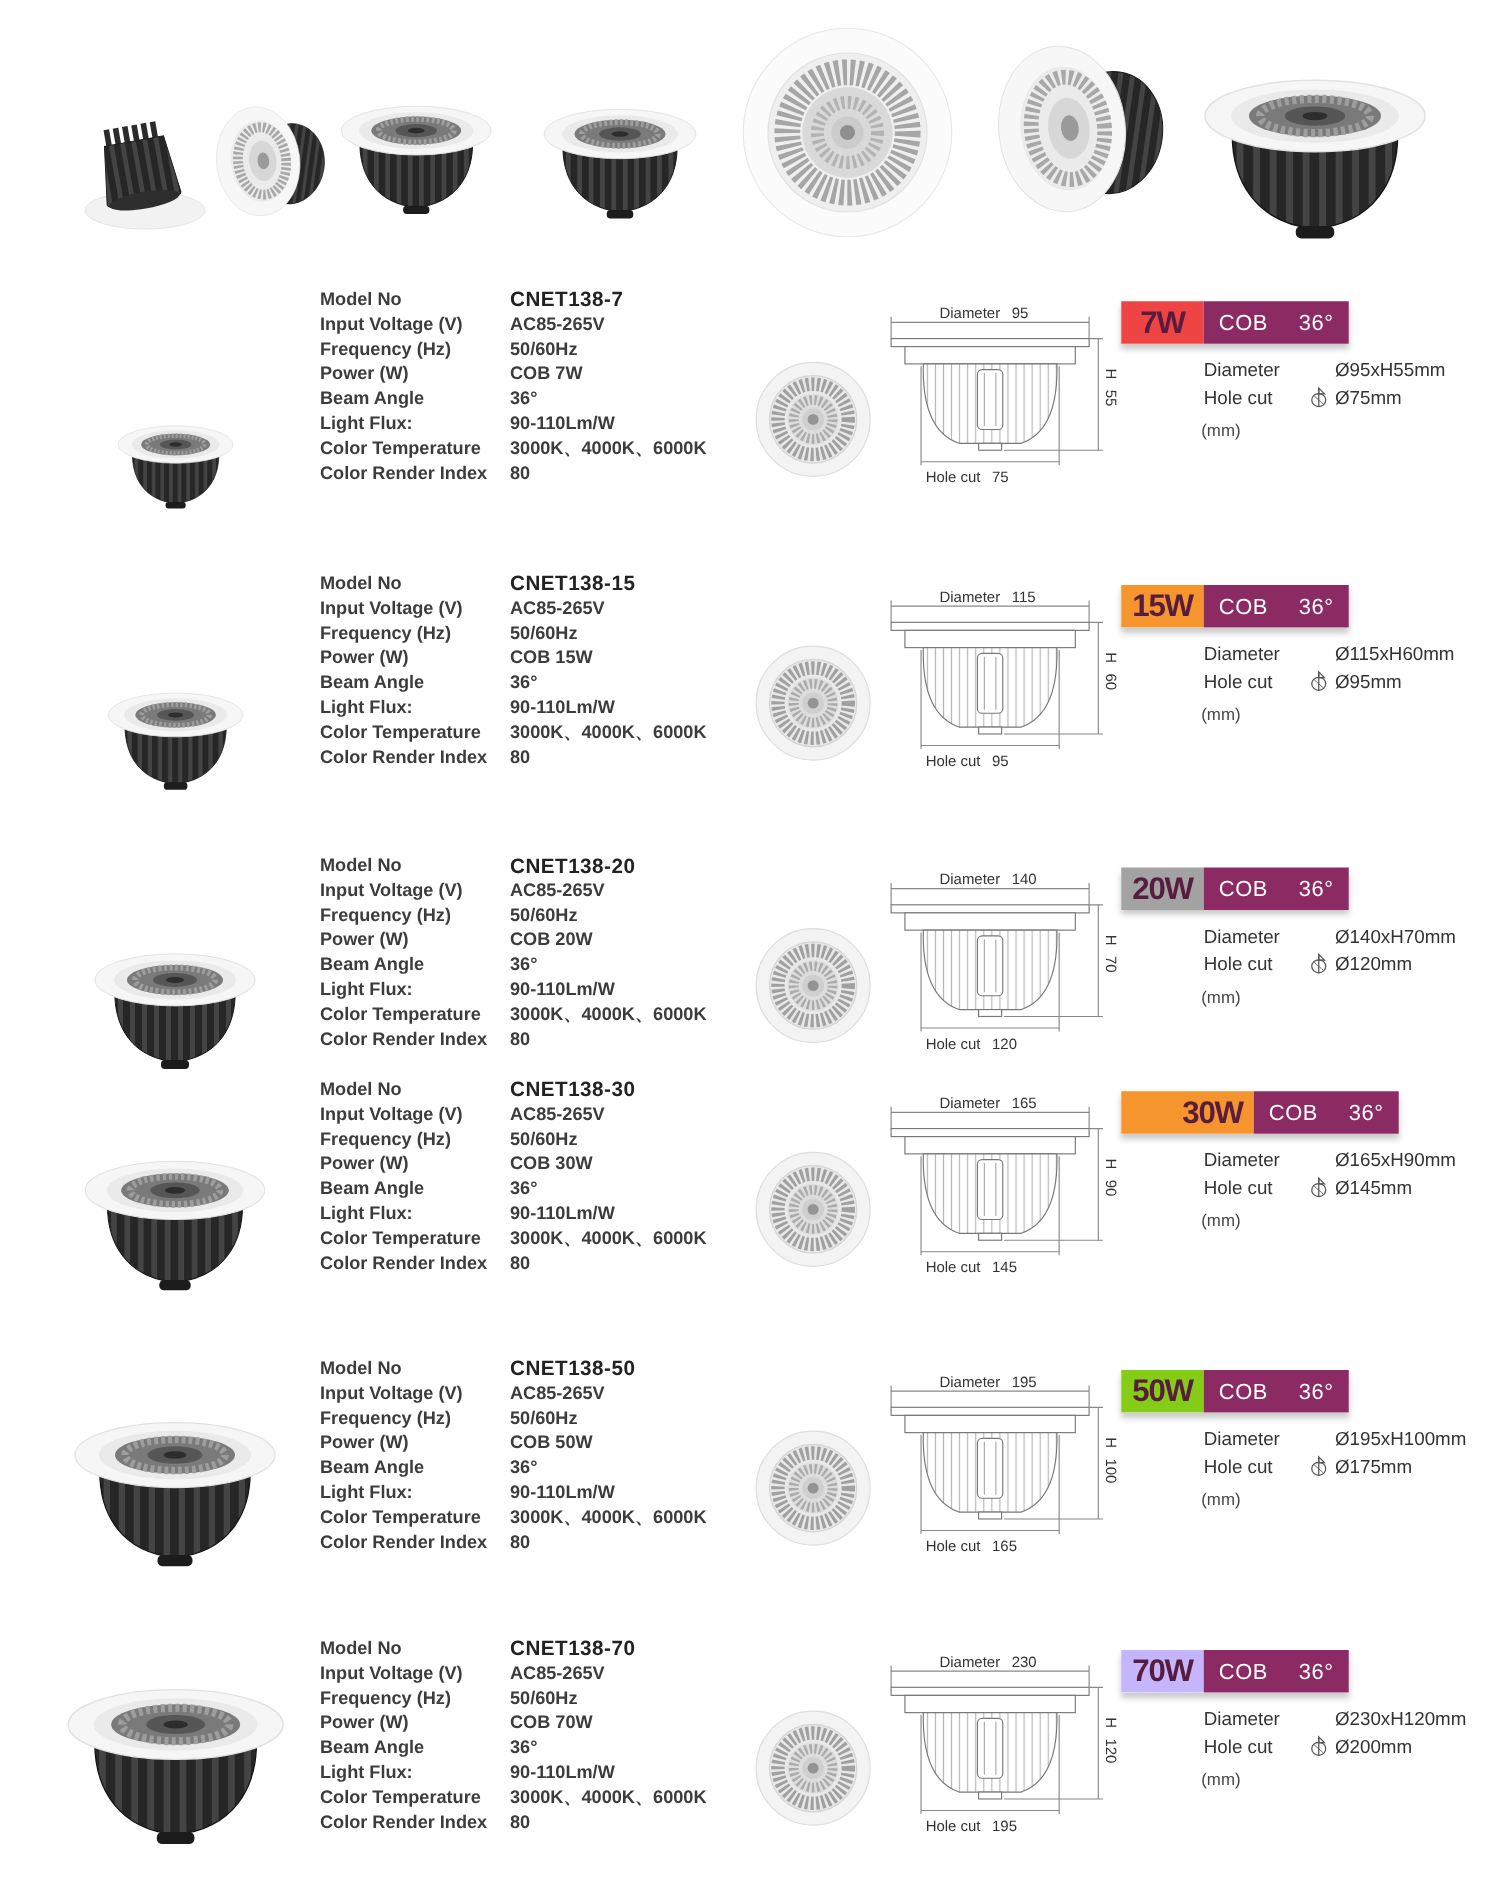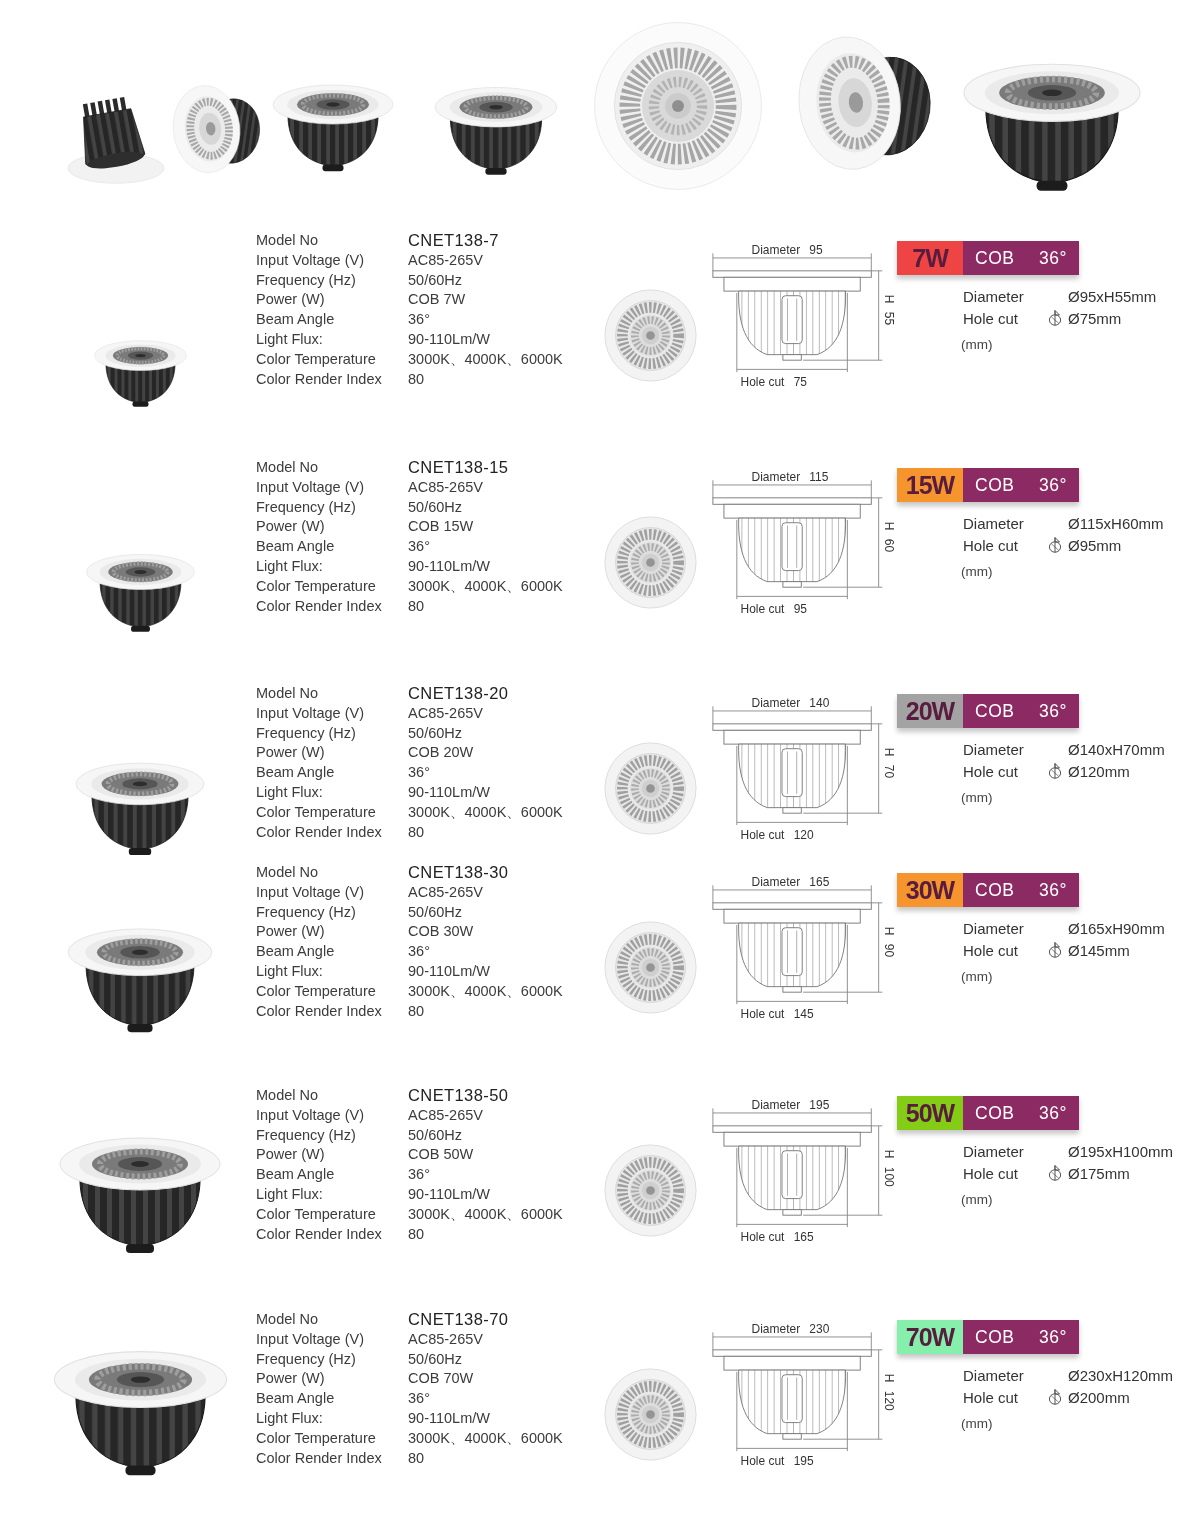--- a/index.html
+++ b/index.html
@@ -4,21 +4,21 @@
 <style>
   html,body{margin:0;padding:0;background:#fff;}
   .page{position:relative;width:1199px;height:1521px;background:#ffffff;overflow:hidden;
         font-family:"Liberation Sans",sans-serif;color:#3a3a3a;}
   
   .gallery figure{position:absolute;margin:0;}
   
   .row{position:absolute;left:0;width:1199px;height:226px;}
   .photo{position:absolute;}
   .specs{position:absolute;left:256px;top:6px;width:350px;}
-  .spec-line{display:flex;font-size:14.5px;line-height:19.8px;color:#3c3c3c;}
+  .spec-line{display:flex;font-size:14.5px;line-height:19.8px;color:#3c3c3c;font-weight:bold;}
   .spec-line .lbl{width:152px;flex:none;}
   .spec-line .val{flex:1;}
   .spec-line.model .val{font-size:16.5px;color:#222;letter-spacing:.4px;line-height:19px;}
   .drawing{position:absolute;left:600px;top:16px;width:300px;height:180px;}
   .topview{position:absolute;left:2px;top:46px;width:97px;height:97px;}
   .sideview{position:absolute;left:100px;top:2px;width:198px;height:157px;}
   .dtext{font-size:13px;fill:#333;font-family:"Liberation Sans",sans-serif;}
   
   .badge{position:absolute;left:897px;top:16px;height:34px;display:flex;
          box-shadow:0 4px 5px rgba(0,0,0,.22);}
@@ -459,21 +459,21 @@
           </svg>
       <svg class="sideview" viewBox="0 0 215 170">
         <use href="#sym-side"></use>
         <text x="56" y="12" class="dtext"><tspan>Diameter</tspan><tspan dx="10">165</tspan></text>
         <text class="dtext" transform="translate(201,56) rotate(90)"><tspan>H</tspan><tspan dx="9">90</tspan></text>
         <text x="44" y="155" class="dtext"><tspan>Hole cut</tspan><tspan dx="10">145</tspan></text>
       </svg>
     </div>
 
     <div class="badge">
-      <span class="watt" style="background: rgb(246, 148, 45); color: rgb(87, 28, 62);">30W</span>
+      <span class="watt" style="background: rgb(246, 148, 45); color: rgb(87, 28, 62); padding-left: 40px;">30W</span>
       <span class="cobseg" style="background: rgb(140, 43, 99);">
         <span>COB</span>
         <span>36°</span>
       </span>
     </div>
 
     <div class="dims">
       <div class="dim-row">
         <span class="dlbl">Diameter</span>
         <span class="icon-slot"></span>
@@ -625,21 +625,21 @@
           </svg>
       <svg class="sideview" viewBox="0 0 215 170">
         <use href="#sym-side"></use>
         <text x="56" y="12" class="dtext"><tspan>Diameter</tspan><tspan dx="10">230</tspan></text>
         <text class="dtext" transform="translate(201,56) rotate(90)"><tspan>H</tspan><tspan dx="9">120</tspan></text>
         <text x="44" y="155" class="dtext"><tspan>Hole cut</tspan><tspan dx="10">195</tspan></text>
       </svg>
     </div>
 
     <div class="badge">
-      <span class="watt" style="background: #86efac; color: rgb(87, 28, 62);">70W</span>
+      <span class="watt" style="background: #c4b5fd; color: rgb(87, 28, 62);">70W</span>
       <span class="cobseg" style="background: rgb(140, 43, 99);">
         <span>COB</span>
         <span>36°</span>
       </span>
     </div>
 
     <div class="dims">
       <div class="dim-row">
         <span class="dlbl">Diameter</span>
         <span class="icon-slot"></span>

